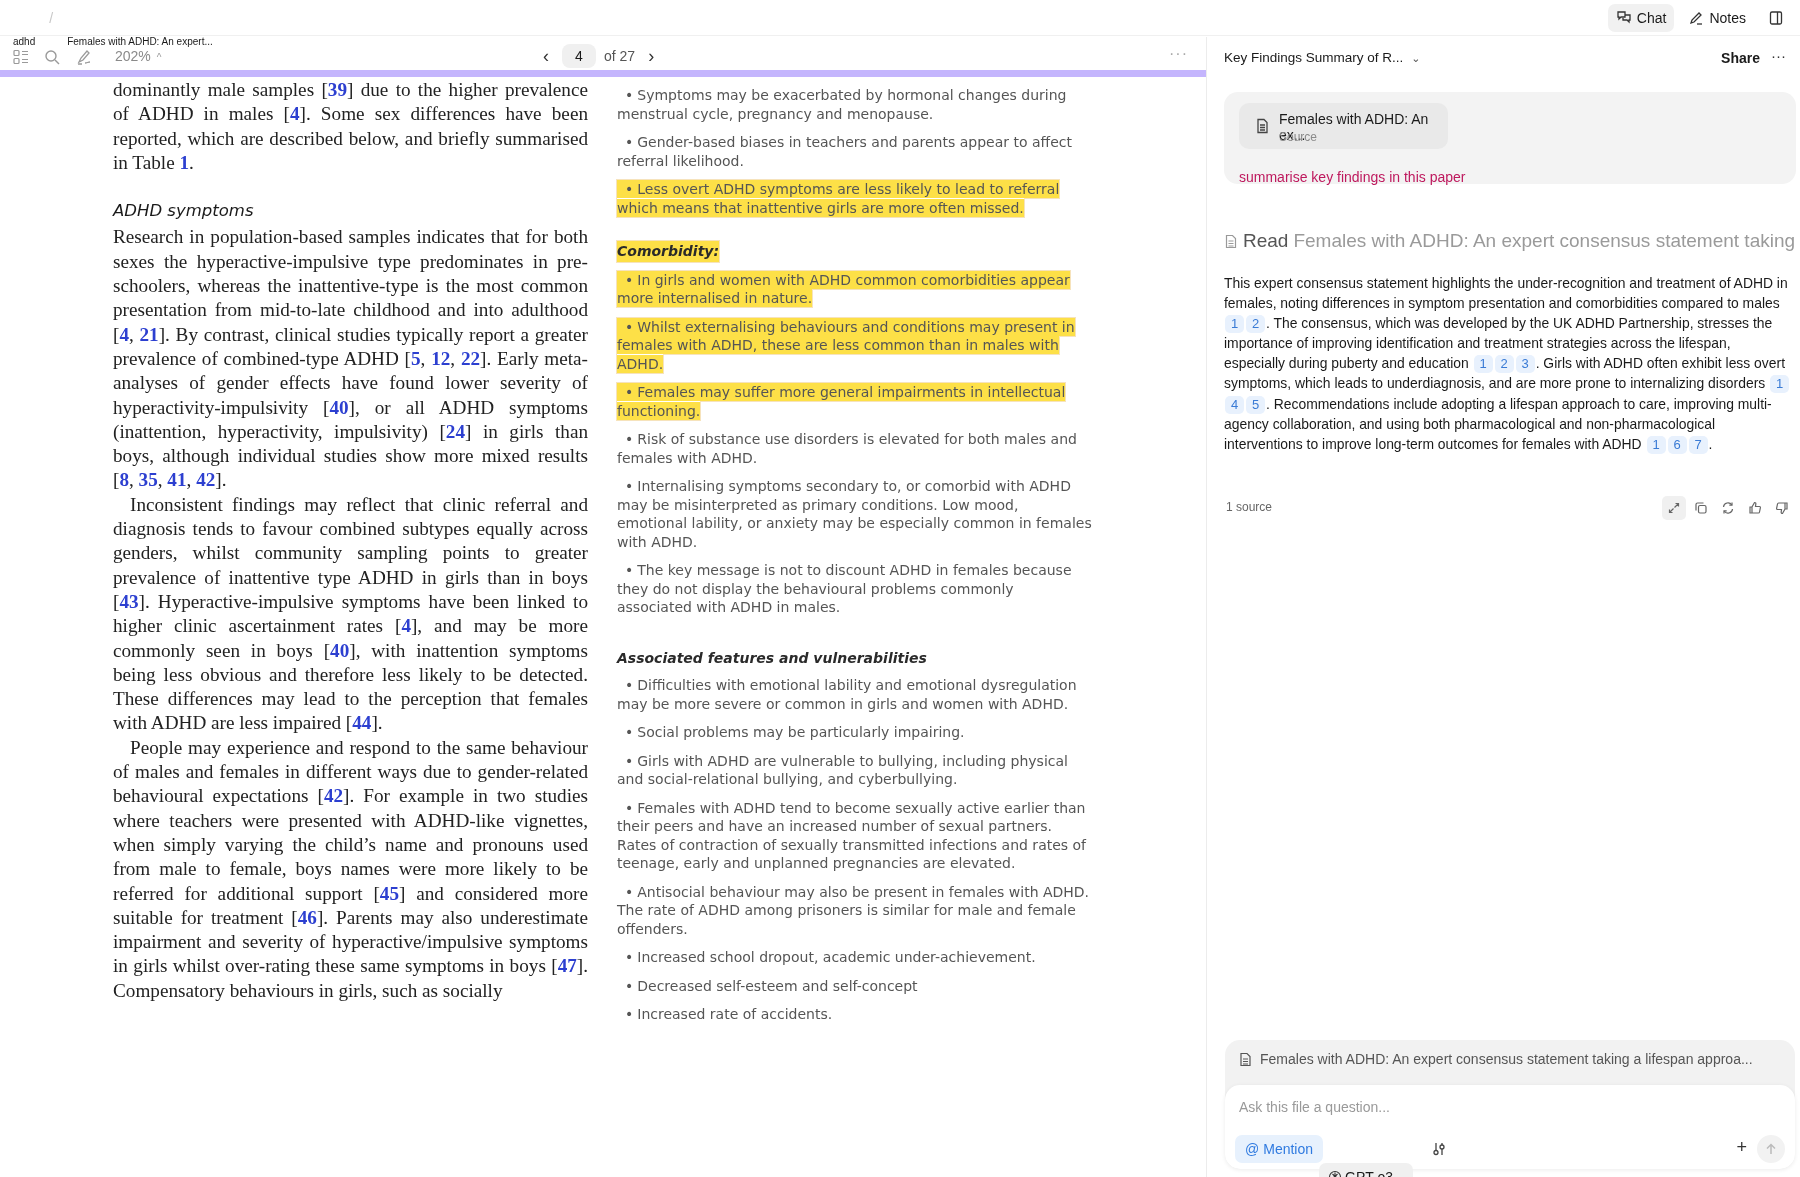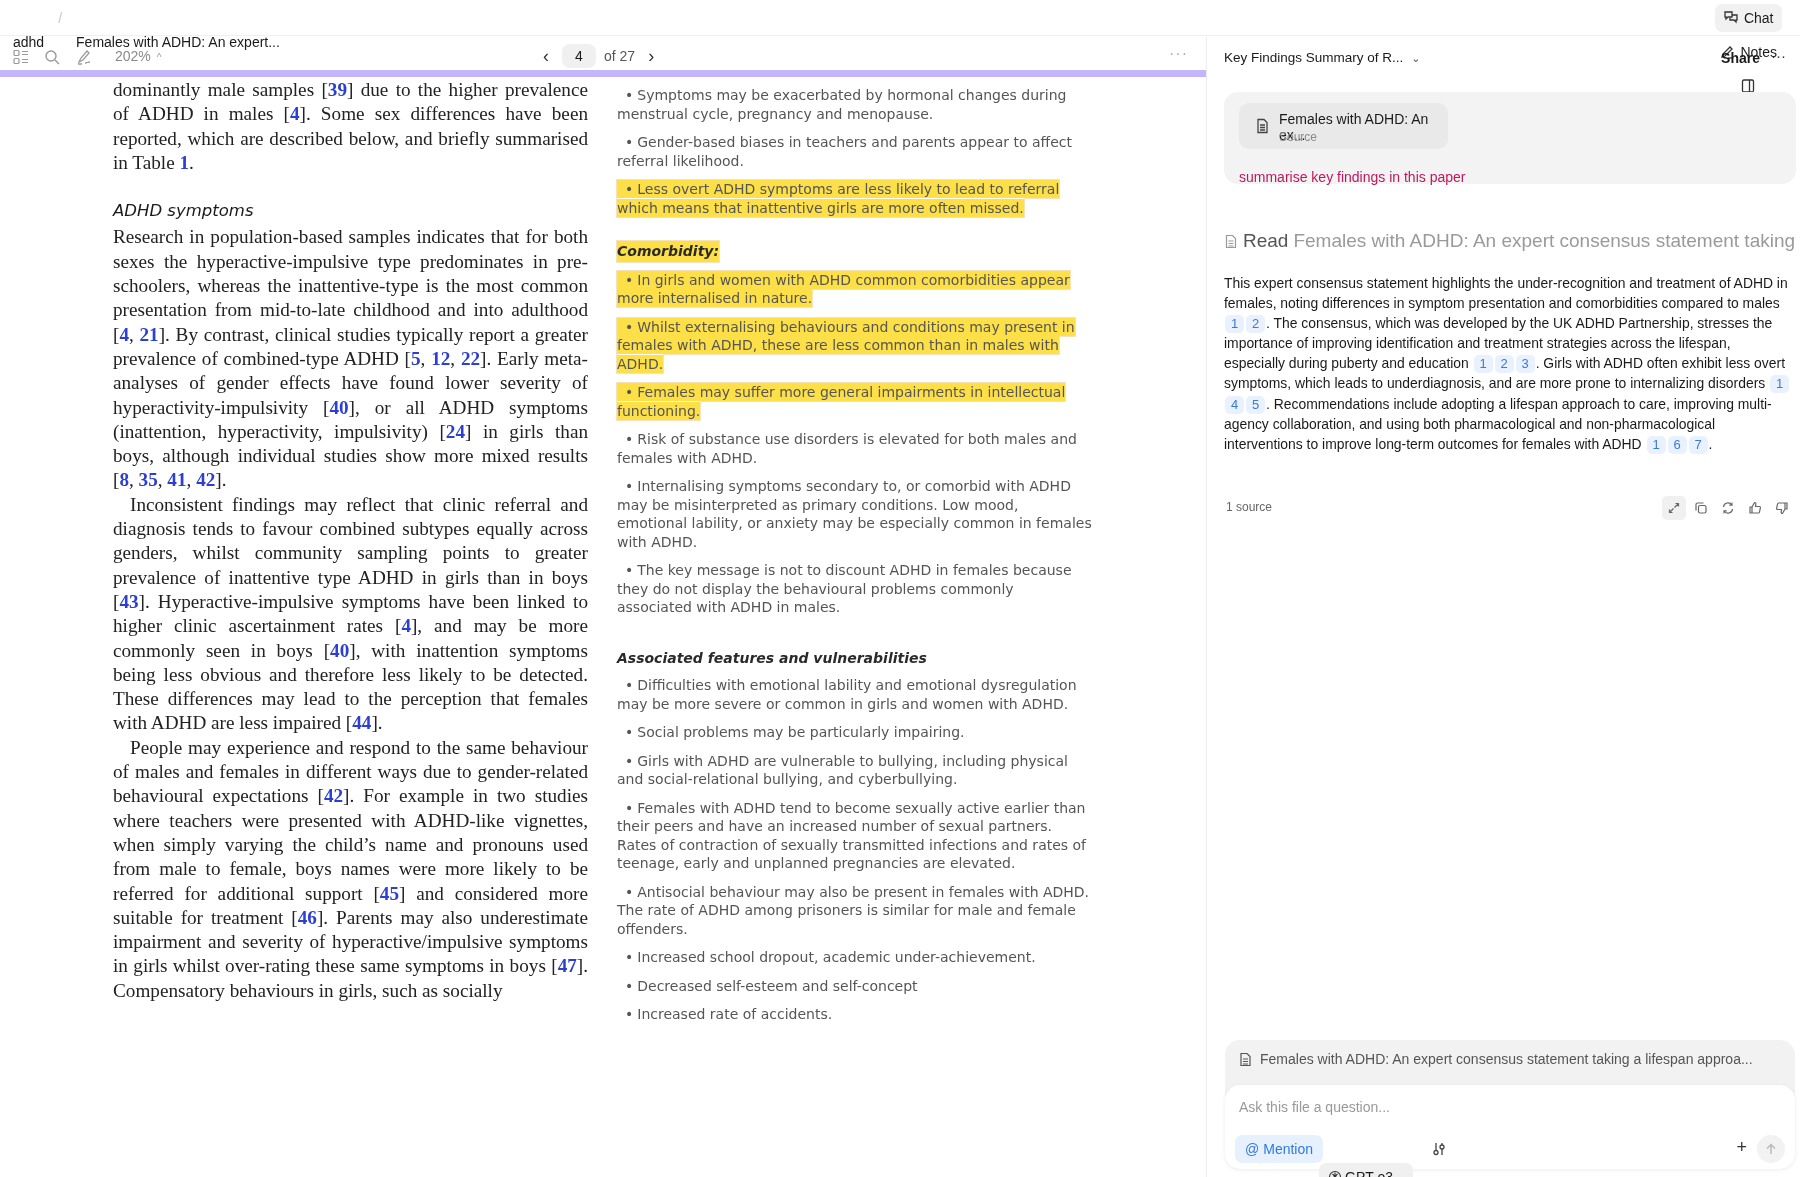--- a/index.html
+++ b/index.html
@@ -1,24 +1,24 @@
 <!DOCTYPE html>
 <html><head>
 <meta charset="utf-8">
 <style>
   * { box-sizing: border-box; margin: 0; padding: 0; }
   html, body { width: 1800px; height: 1177px; overflow: hidden; background: #fff; }
   body { font-family: "Liberation Sans", sans-serif; color: #1a1a1a; position: relative; }
 
   
   .topbar { position: absolute; left: 0; top: 0; width: 1800px; height: 36px; display: flex; align-items: center; border-bottom: 1px solid #f0f0f0; }
-  .crumb { font-size: 14px; color: #1a1a1a; margin-top: 48px; }
+  .crumb { font-size: 10px; color: #1a1a1a; margin-top: 48px; }
   .crumb-root { margin-left: 13px; }
   .crumb-sep { color: #c8c8c8; margin: 0 14px; font-size: 14px; }
-  .top-right { position: absolute; right: 15px; top: 4px; display: flex; align-items: center; gap: 6px; flex-direction: column; }
+  .top-right { position: absolute; right: 8px; top: 4px; display: flex; align-items: center; gap: 6px; }
   .top-btn { display: flex; align-items: center; gap: 5px; height: 28px; padding: 0 8px; border-radius: 7px; font-size: 14px; color: #1a1a1a; cursor: pointer; }
   .top-btn.active { background: #f1f1f1; }
   .top-btn svg { width: 16px; height: 16px; }
 
   
   .viewer-toolbar { position: absolute; left: 0; top: 37px; width: 1206px; height: 40px; border-bottom: 7px solid #c4b5fd; }
   .vt-icon { position: absolute; top: 11px; width: 18px; height: 18px; color: #9a9a9a; cursor: pointer; }
   .zoom-label { position: absolute; left: 115px; top: 11px; font-size: 14px; color: #8a8a8a; cursor: pointer; }
   .zoom-caret { font-size: 10px; margin-left: 6px; color: #9a9a9a; }
   .pager { position: absolute; left: 538px; top: 7px; display: flex; align-items: center; gap: 8px; font-size: 14px; color: #555; }

